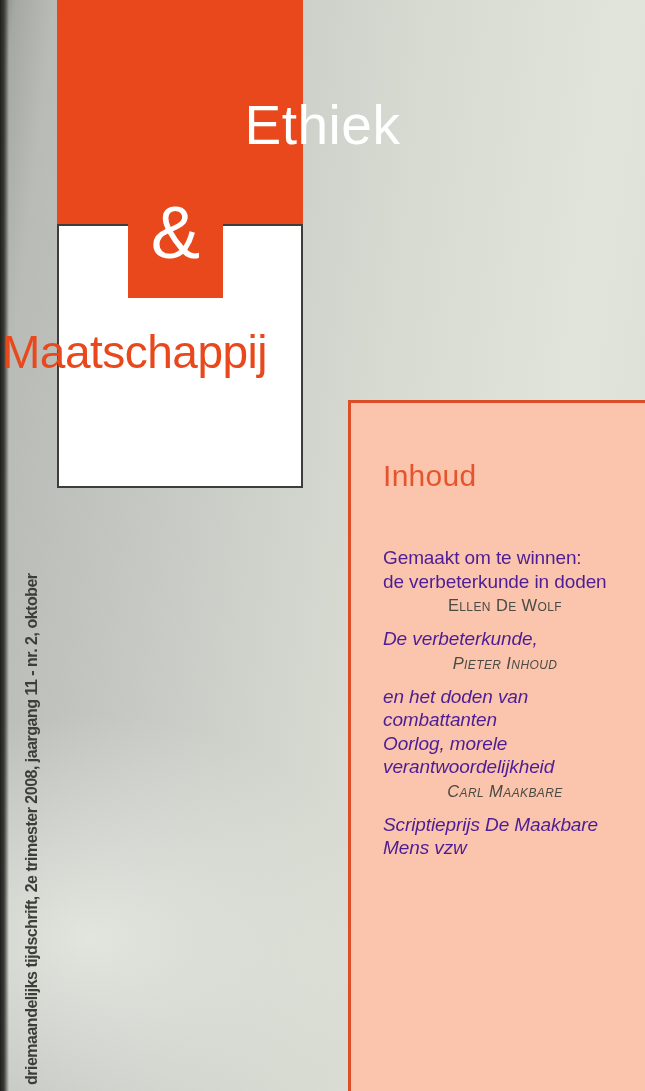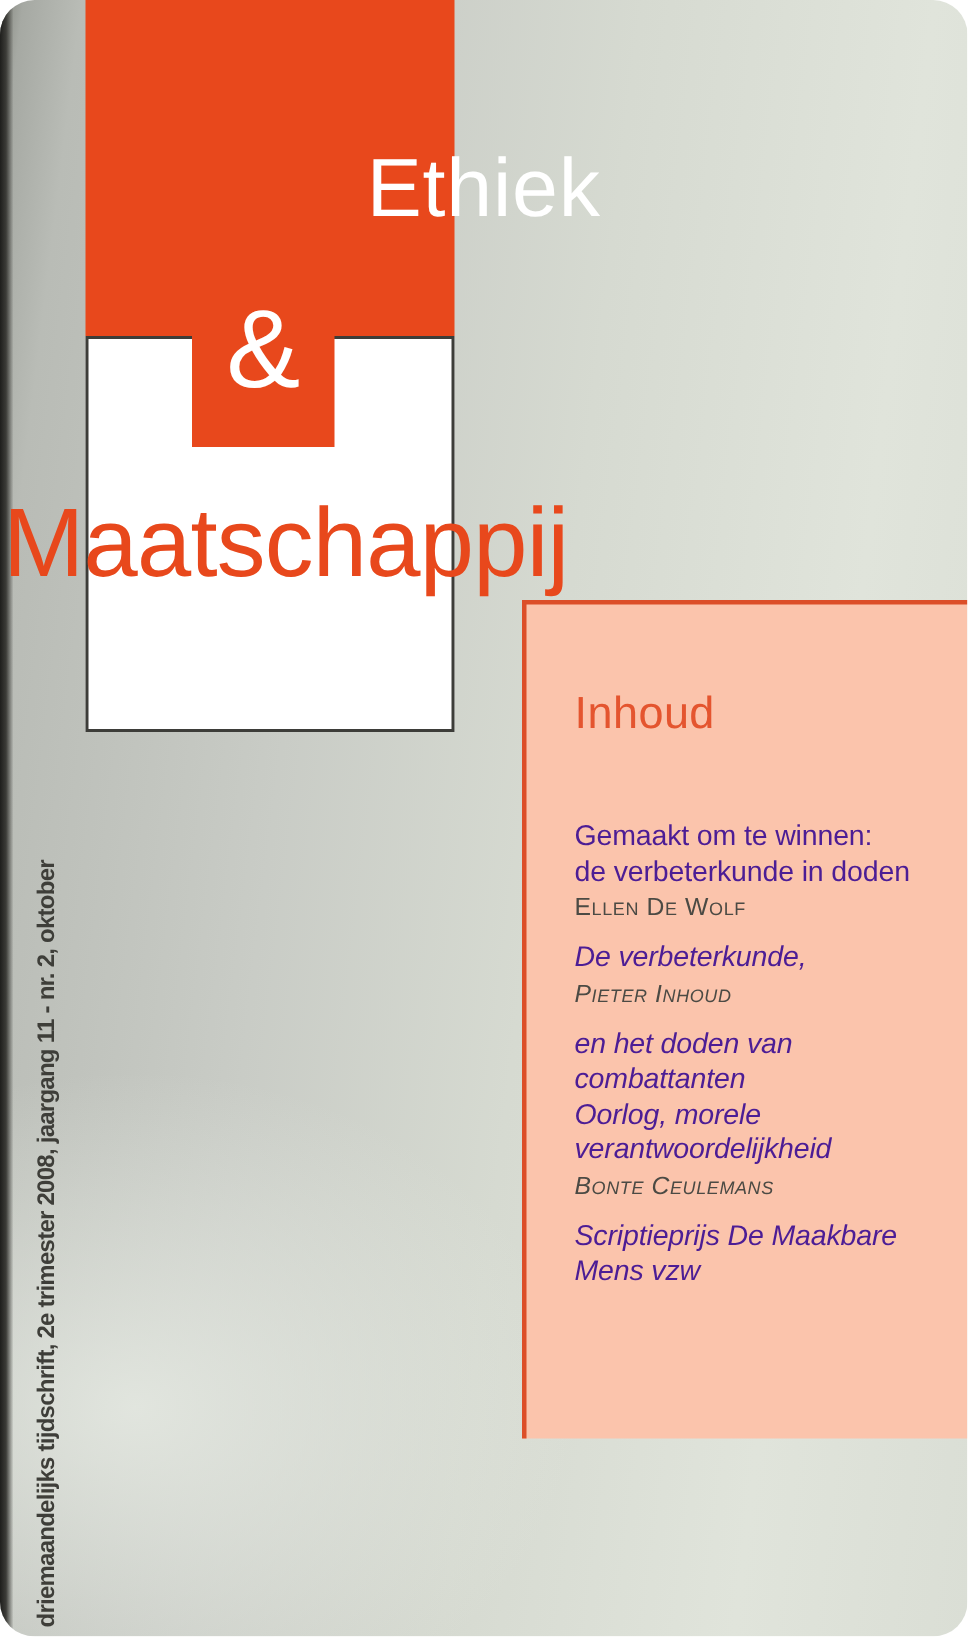--- a/index.html
+++ b/index.html
@@ -4,21 +4,20 @@
 <style>
   html,body{margin:0;padding:0;}
   .page{
     position:relative;
     width:645px;height:1091px;
     overflow:hidden;
     font-family:"Liberation Sans", sans-serif;
     background:
       radial-gradient(ellipse 420px 320px at 14% 86%, rgba(230,234,227,.85), rgba(230,234,227,0) 70%),
       linear-gradient(97deg, #84867f 0%, #a6a9a3 2%, #b9bcb6 7%, #c9ccc6 32%, #d6dad1 55%, #e0e4db 80%, #daded5 100%);
-    border-radius: 23px;
   }
   .spine-shadow{
     position:absolute;left:0;top:0;width:9px;height:100%;
     background:linear-gradient(90deg,#1e1e1c 0,#3c3c38 45%, rgba(70,70,65,0) 100%);
   }
   .orange-block{
     position:absolute;left:57px;top:0;width:246px;height:224px;
     background:#e8481c;
   }
   .ethiek{
@@ -34,48 +33,48 @@
     position:absolute;left:128px;top:222px;width:95px;height:76px;
     background:#e8481c;
   }
   .amp{
     position:absolute;left:128px;top:196px;width:95px;
     text-align:center;color:#ffffff;
     font-size:74px;line-height:1;
   }
   .maatschappij{
     position:absolute;left:2px;top:329px;width:638px;
-    color:#e8481c;font-size:65px;line-height:1;letter-spacing:-.5px;
+    color:#e8481c;font-size:46px;line-height:1;letter-spacing:-.5px;
     white-space:nowrap;z-index:5;
   }
   .spine-text{
     position:absolute;left:21px;top:1085px;
     transform:rotate(-90deg);transform-origin:0 0;
     white-space:nowrap;
     color:#3e3e39;font-weight:bold;
     font-size:16px;letter-spacing:-.5px;line-height:22px;
   }
   .panel{
-    position:absolute;left:348px;top:400px;width:297px;height:559px;
+    position:absolute;left:348px;top:400px;width:297px;height:691px;
     background:#fbc4ac;
     border-top:3px solid #dc4e28;border-left:3px solid #dc4e28;
     box-sizing:border-box;
     padding:58px 18px 0 32px;
   }
   .inhoud{
     color:#e4552f;font-size:30px;line-height:1;letter-spacing:.3px;
     margin:0 0 55px 0;
   }
   .toc-item + .toc-item{margin-top:12px;font-style:italic;}
   .toc-title{
     color:#4c1d95;font-size:19px;line-height:23.5px;letter-spacing:-.1px;
   }
   .toc-author{
     color:#4b4a44;font-size:16.5px;line-height:19px;margin-top:3px;
-    font-variant:small-caps;letter-spacing:.4px;
+    font-variant:small-caps;letter-spacing:.4px;text-align:center;
   }
 </style>
 </head>
 <body>
 
 <div class="page">
 
   <div class="spine-shadow"></div>
 
   <div class="orange-block"></div>
@@ -103,21 +102,21 @@
     </div>
 
     <div class="toc-item">
       <div class="toc-title">De verbeterkunde,</div>
       <div class="toc-author">Pieter Inhoud</div>
     </div>
 
     <div class="toc-item">
       <div class="toc-title">en het doden van combattanten</div>
       <div class="toc-title">Oorlog, morele verantwoordelijkheid</div>
-      <div class="toc-author">Bonte Ceulemans</div>
+      <div class="toc-author">Carl Maakbare</div>
     </div>
 
     <div class="toc-item">
       <div class="toc-title">Scriptieprijs De Maakbare Mens vzw</div>
     </div>
 
   </div>
 
 </div>
 

